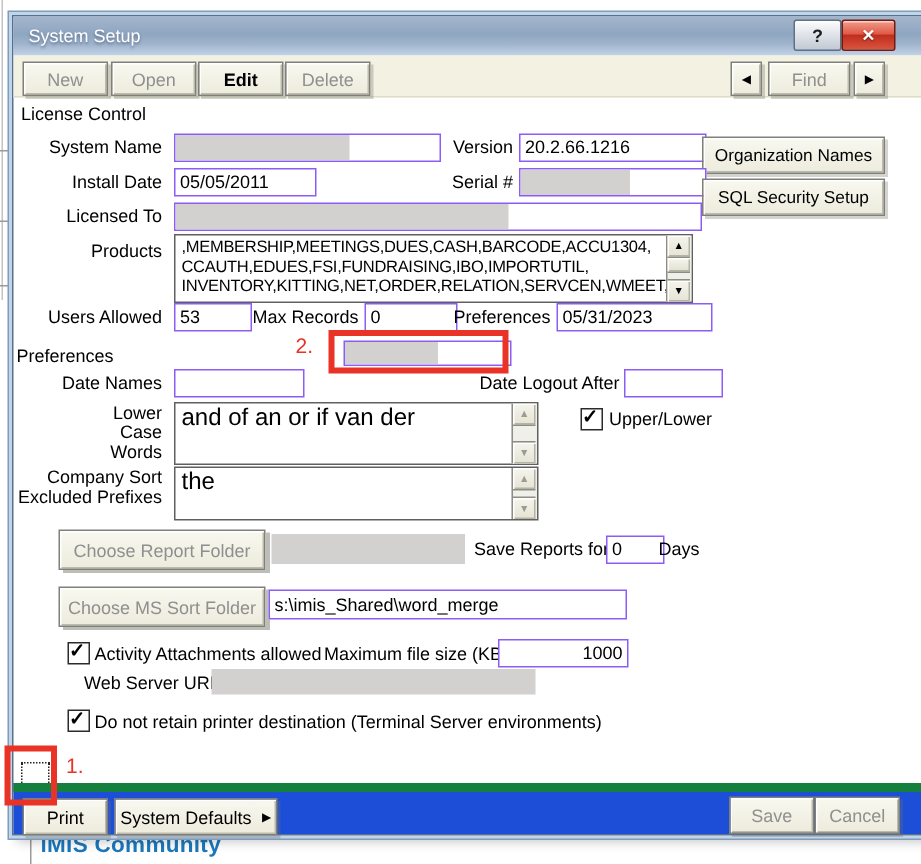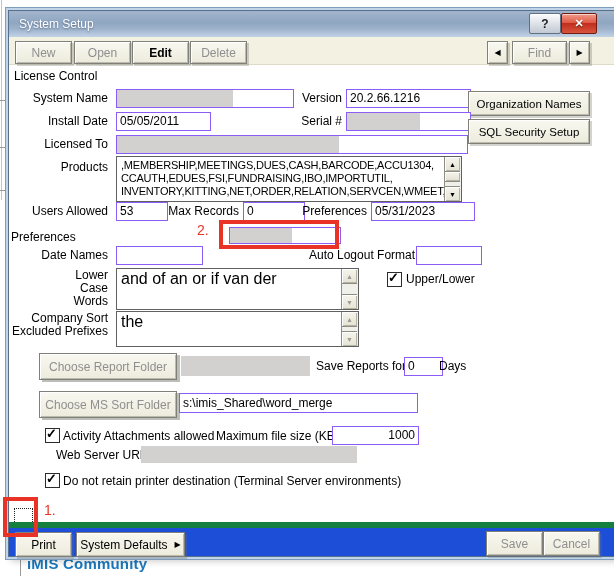--- a/index.html
+++ b/index.html
@@ -159,21 +159,21 @@
   <div class="field" style="left:362px;top:191px;width:96px;height:17px;">05/31/2023</div>
 
   <div class="field" style="left:220px;top:216px;width:104px;height:15px;">
     <div class="redact" style="width:62px;height:15px;"></div>
   </div>
 
   <div class="lbl" style="left:2px;top:219px;">Preferences</div>
 
   <div class="lbl lblr" style="left:0;top:237px;width:99px;">Date Names</div>
   <div class="field" style="left:107px;top:235px;width:79px;height:17px;"></div>
-  <div class="lbl lblr" style="left:300px;top:237px;width:104px;">Auto Logout Format</div>
+  <div class="lbl lblr" style="left:300px;top:237px;width:104px;">Date Logout After</div>
   <div class="field" style="left:407px;top:235px;width:58px;height:17px;"></div>
 
   <div class="lbl lblr lblwrap" style="left:35px;top:258px;width:64px;">Lower Case Words</div>
   <div class="tbox" style="left:107px;top:257px;width:241px;height:40px;">
     <div class="tpad">
         <div class="tline tline12">and of an or if van der</div>
       </div>
     <div class="sbar">
       <div class="sbtn disarrow">
           <span>▲</span>

